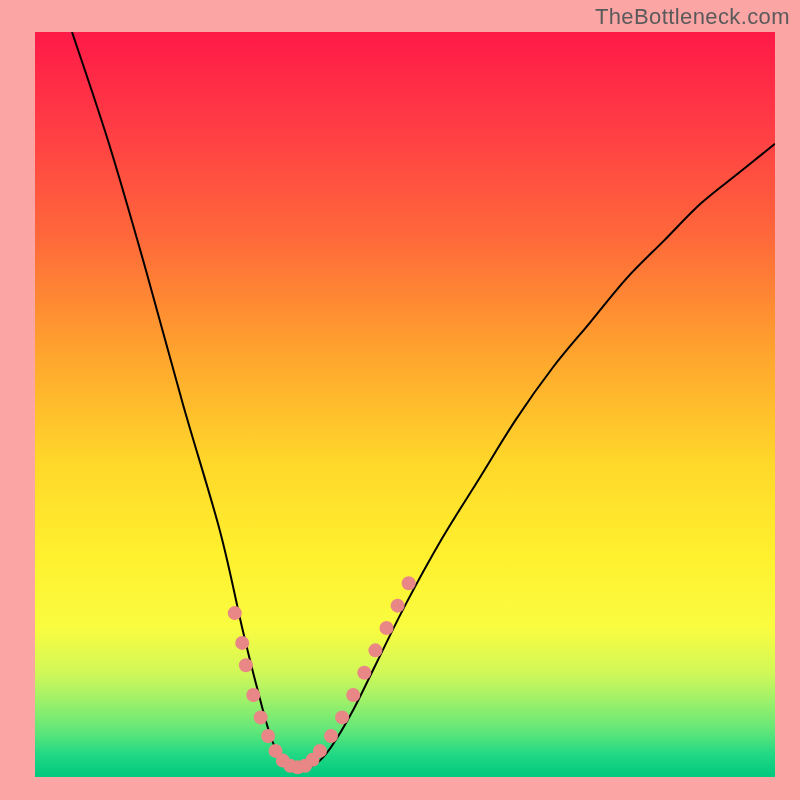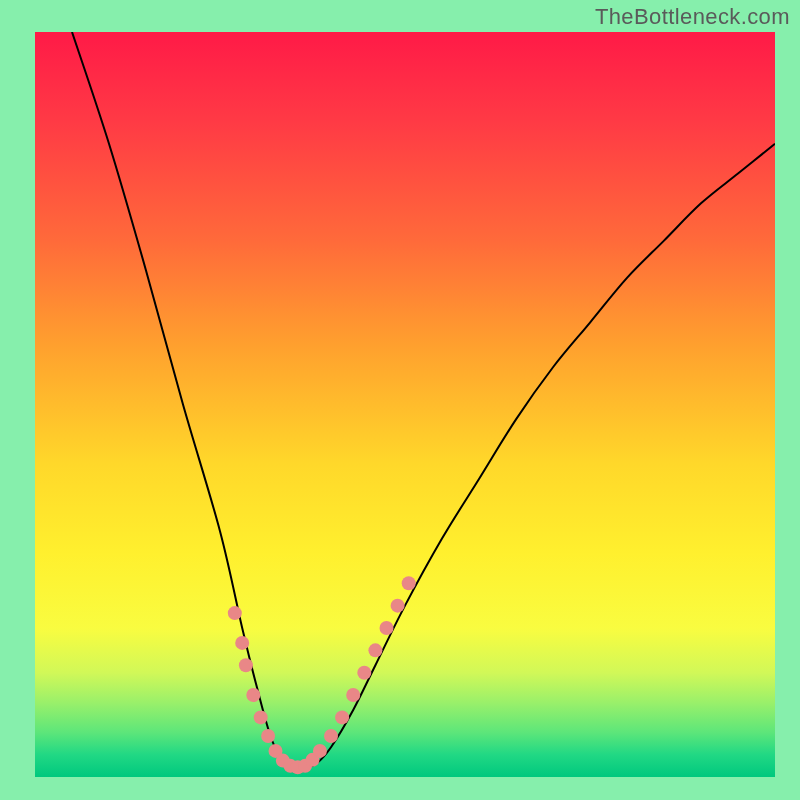--- a/index.html
+++ b/index.html
@@ -8,21 +8,21 @@
     width: 800px;
     height: 800px;
     overflow: hidden;
     background: #000;
     font-family: Arial, Helvetica, sans-serif;
   }
   .frame {
     position: absolute;
     left: 0; top: 0;
     width: 800px; height: 800px;
-    background: #86efac;
+    background: #fca5a5;
   }
   .plot-area {
     position: absolute;
     
     left: 35px;
     top: 32px;
     width: 740px;
     height: 745px;
     
     background: linear-gradient(

